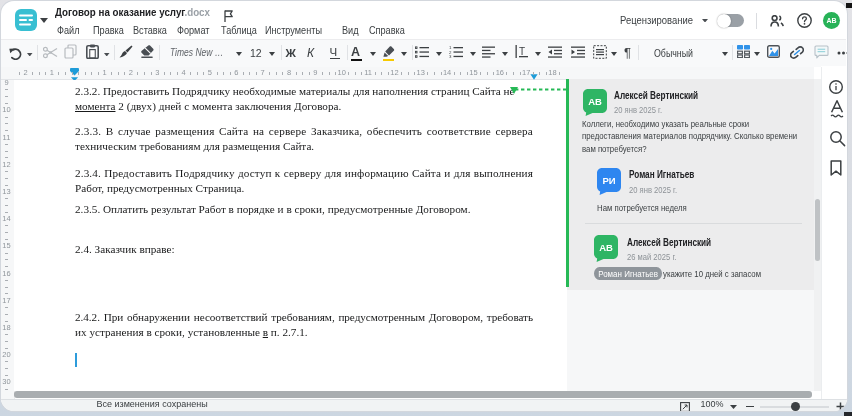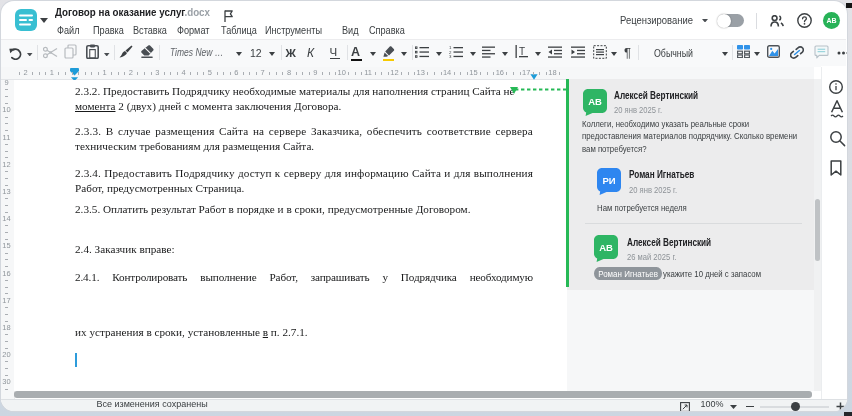--- a/index.html
+++ b/index.html
@@ -325,21 +325,21 @@
   <div class="page"></div>
 
   <div class="dline" style="top:83.5px;">2.3.2. Предоставить Подрядчику необходимые материалы для наполнения страниц Сайта не</div>
   <div class="dline" style="top:98.6px;"><span style="text-decoration:underline;">момента</span> 2 (двух) дней с момента заключения Договора.</div>
   <div class="dline just" style="top:124.3px;letter-spacing:0.16px;">2.3.3. В случае размещения Сайта на сервере Заказчика, обеспечить соответствие сервера</div>
   <div class="dline" style="top:139.1px;">техническим требованиям для размещения Сайта.</div>
   <div class="dline just" style="top:165.8px;letter-spacing:0.13px;">2.3.4. Предоставить Подрядчику доступ к серверу для информацию Сайта и для выполнения</div>
   <div class="dline" style="top:180.5px;">Работ, предусмотренных Страница.</div>
   <div class="dline" style="top:201.5px;">2.3.5. Оплатить результат Работ в порядке и в сроки, предусмотренные Договором.</div>
   <div class="dline" style="top:242.3px;">2.4. Заказчик вправе:</div>
-  <div class="dline just" style="top:269.6px;letter-spacing:-0.15px;">2.4.1. Контролировать выполнение Работ, запрашивать у Подрядчика необходимую</div>
+  <div class="dline just" style="top:310.3px;letter-spacing:-0.05px;">2.4.2. При обнаружении несоответствий требованиям, предусмотренным Договором, требовать</div>
   <div class="dline" style="top:325.1px;">их устранения в сроки, установленные <span style="text-decoration:underline;">в</span> п. 2.7.1.</div>
 
   <div class="abs" style="left:74px;top:352px;width:1.6px;height:14px;background:#2d9cdb;"></div>
 
   <svg class="abs" style="left:509px;top:85.5px;" width="8" height="7" viewBox="0 0 8 7">
       <path d="M0 0 L8 0 L4 7 Z" fill="#26b956"></path>
     </svg>
   <svg class="abs" style="left:514px;top:87px;" width="53" height="3" viewBox="0 0 53 3">
       <line x1="0" y1="1.5" x2="53" y2="1.5" stroke="#26b956" stroke-width="1.8" stroke-dasharray="3.4 2.6"></line>
     </svg>

